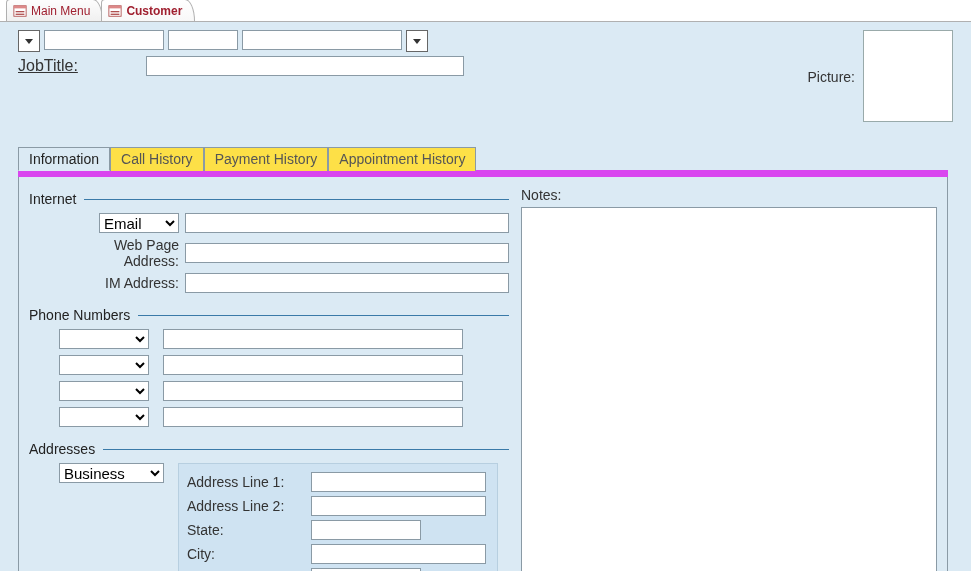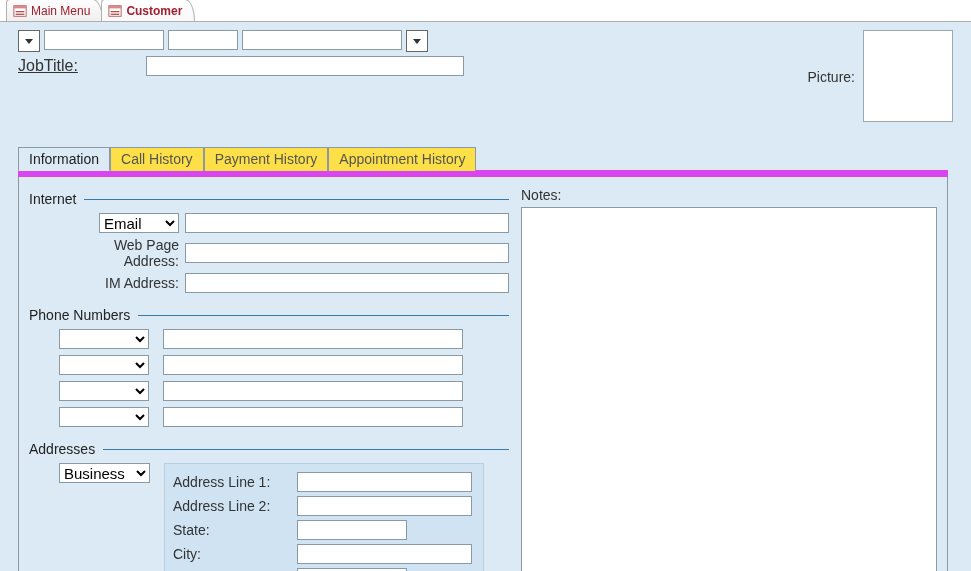--- a/index.html
+++ b/index.html
@@ -252,21 +252,21 @@
         <div class="phone-row">
           <select class="sel" style="width:90px"><option></option></select>
           <input class="txt" style="width: 300px;" value="">
         </div>
 
         <div class="group-title" style="margin-top:14px">
             <span>Addresses</span>
             <span class="line"></span>
           </div>
         <div style="display:flex; align-items:flex-start; gap:14px; margin-left:30px;">
-          <select class="sel" style="width:91px">
+          <select class="sel" style="width:105px">
             <option>Business</option>
           </select>
           <div class="addr-panel" style="margin-left:0">
             <div class="arow">
                 <label>Address Line 1:</label>
                 <input class="txt" style="width: 175px;" value="">
               </div>
             <div class="arow">
                 <label>Address Line 2:</label>
                 <input class="txt" style="width: 175px;" value="">

